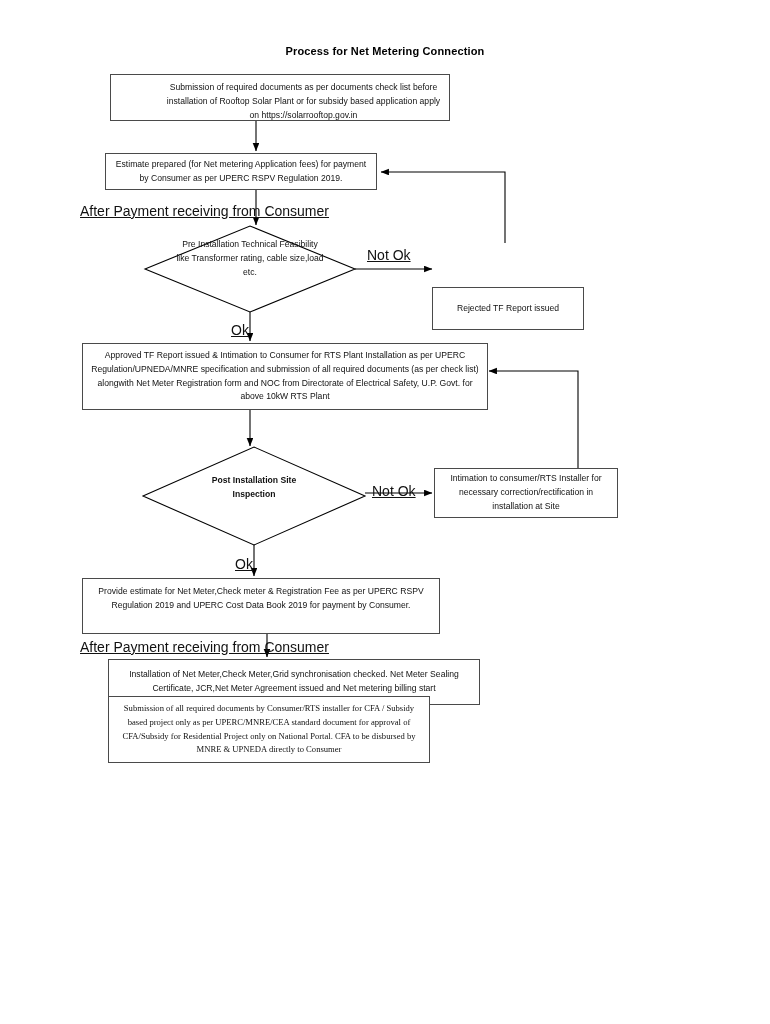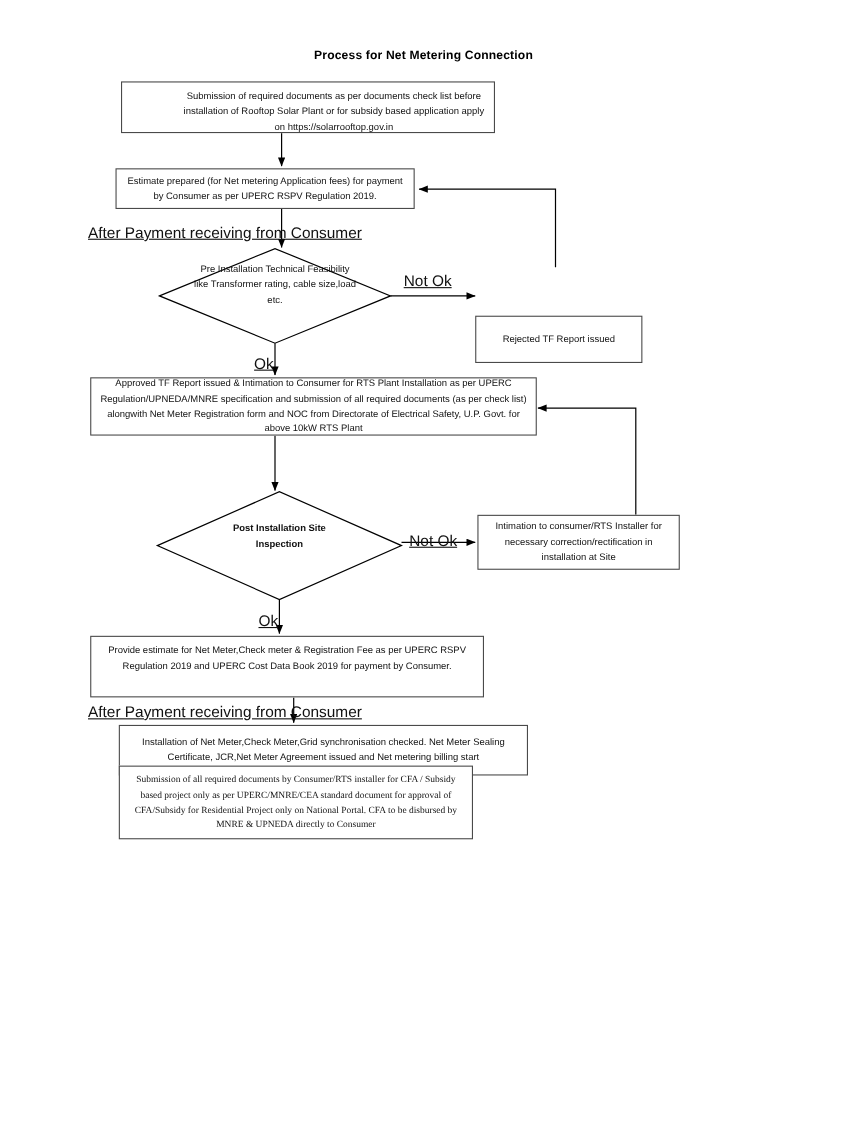--- a/index.html
+++ b/index.html
@@ -138,21 +138,21 @@
   </div>
 
   <div class="diamond-label" style="left:175px; top:238px; width:150px; height:62px;">
     <span>Pre Installation Technical Feasibility like Transformer rating, cable size,load etc.</span>
   </div>
 
   <div class="node box v-center" style="left:432px; top:243px; width:152px; height:43px;margin-top:44px;">
     <span class="node-text">Rejected TF Report issued</span>
   </div>
 
-  <div class="node box v-center" style="left:82px; top:343px; width:406px; height:53px;">
+  <div class="node box v-center" style="left:82px; top:343px; width:406px; height:67px;">
     <span class="node-text">Approved TF Report issued &amp; Intimation to Consumer for RTS Plant Installation as per UPERC Regulation/UPNEDA/MNRE specification and submission of all required documents (as per check list) alongwith Net Meter Registration form and NOC from Directorate of Electrical Safety, U.P. Govt. for above 10kW RTS Plant</span>
   </div>
 
   <div class="diamond-label" style="left:192px; top:474px; width:124px; height:44px;font-weight:bold;">
     <span>Post Installation Site Inspection</span>
   </div>
 
   <div class="node box v-center" style="left:434px; top:468px; width:184px; height:50px;">
     <span class="node-text">Intimation to consumer/RTS Installer for necessary correction/rectification in installation at Site</span>
   </div>

